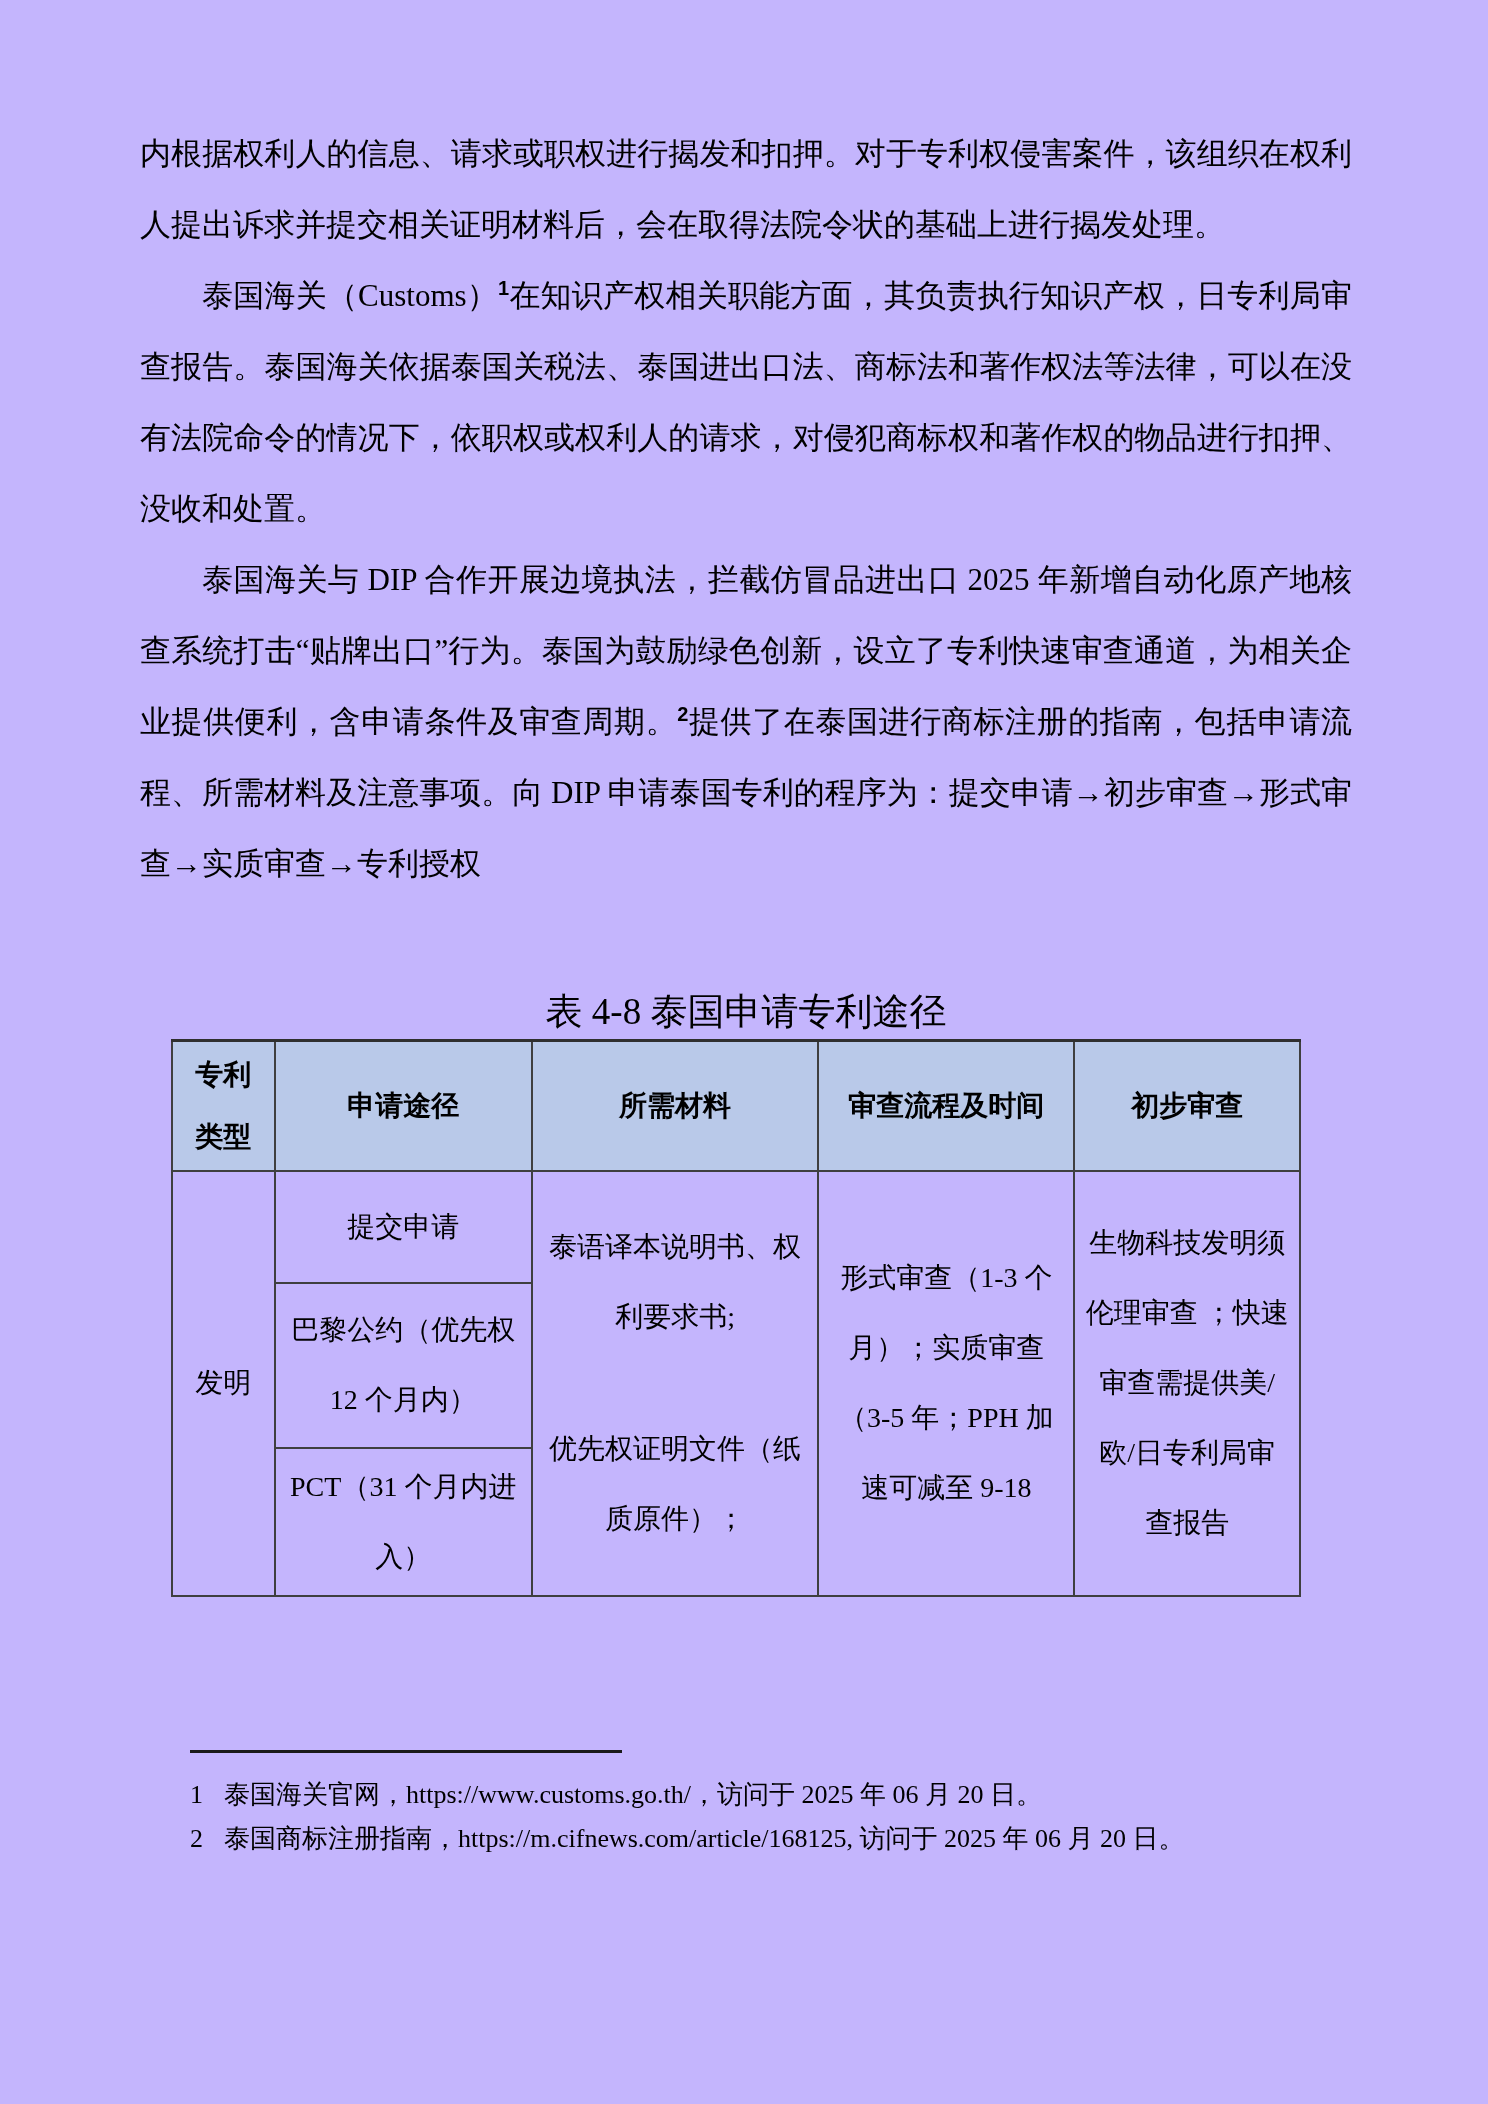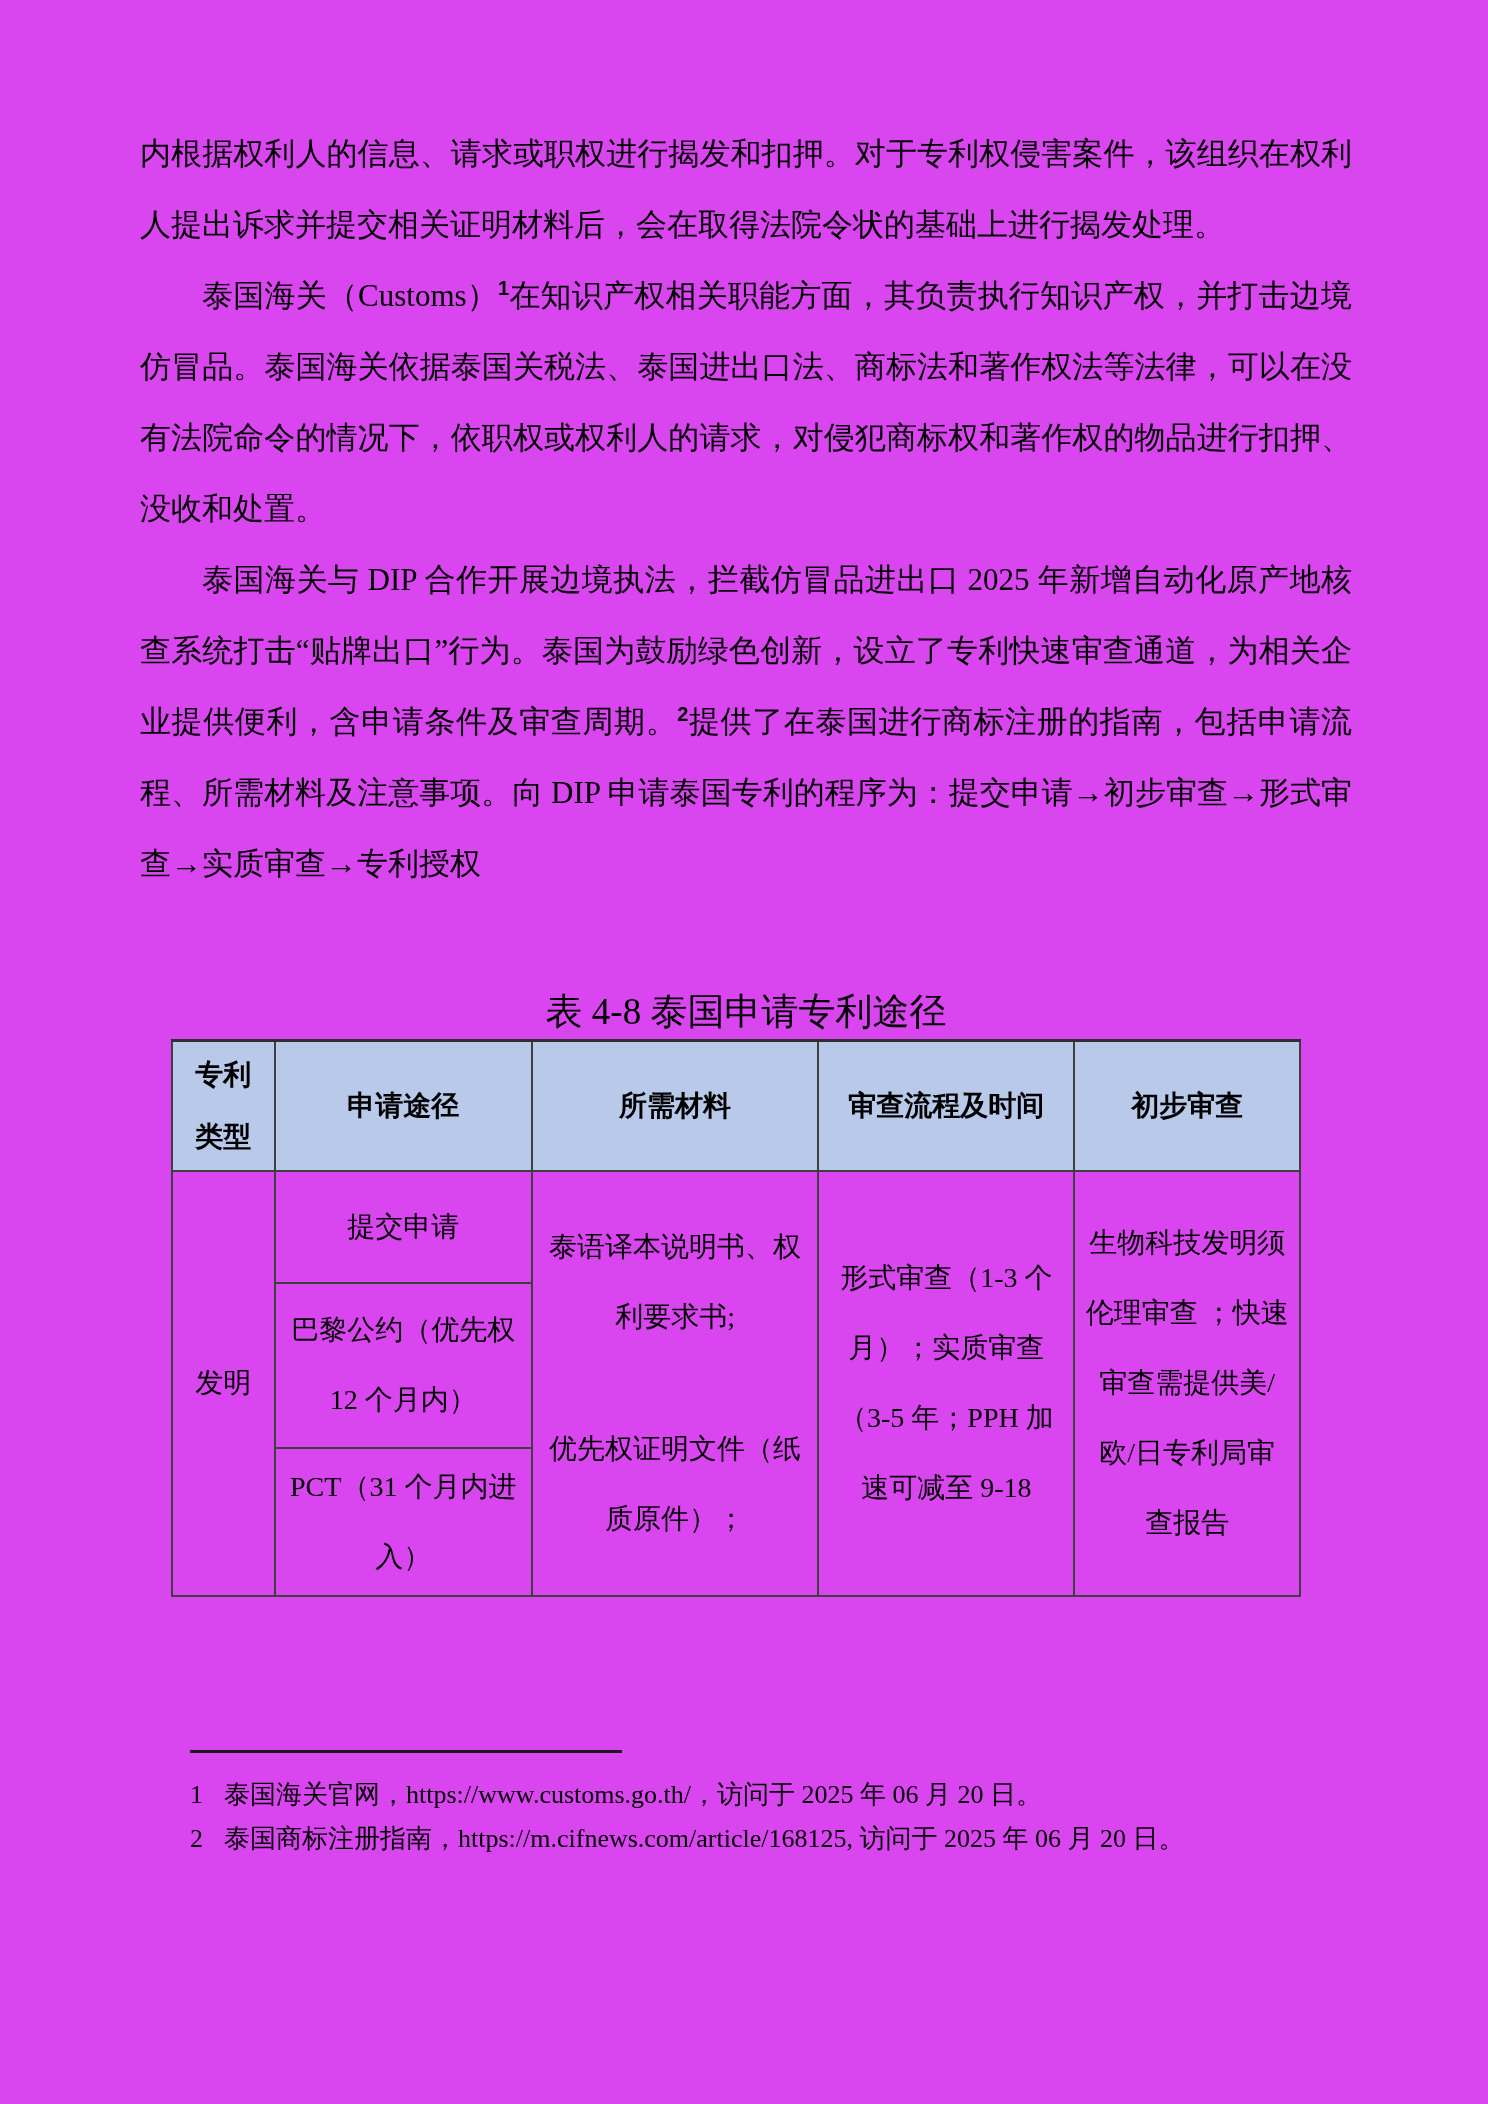--- a/index.html
+++ b/index.html
@@ -5,21 +5,21 @@
   html, body { margin: 0; padding: 0; }
   body {
     width: 1488px; height: 2104px;
     background: #e8e8e8;
     font-family: "Liberation Serif", "DejaVu Serif", serif;
     color: #000;
   }
   .page {
     position: relative;
     width: 1488px; height: 2104px;
-    background: #d946ef;
+    background: #c4b5fd;
     overflow: hidden;
   }
   .content {
     position: absolute;
     left: 140px; top: 118px;
     width: 1212px;
   }
   p.para {
     margin: 0;
     font-size: 31px;
@@ -96,21 +96,21 @@
   }
 </style>
 </head>
 <body>
 
 <div class="page">
   <div class="content">
 
     <p class="para"><span>内根据权利人的信息、请求或职权进行揭发和扣押。对于专利权侵害案件，该组织在权利人提出诉求并提交相关证明材料后，会在取得法院令状的基础上进行揭发处理。</span></p>
 
-    <p class="para indent"><span>泰国海关（Customs）</span><sup class="fn-ref">1</sup><span>在知识产权相关职能方面，其负责执行知识产权，并打击边境仿冒品。泰国海关依据泰国关税法、泰国进出口法、商标法和著作权法等法律，可以在没有法院命令的情况下，依职权或权利人的请求，对侵犯商标权和著作权的物品进行扣押、没收和处置。</span></p>
+    <p class="para indent"><span>泰国海关（Customs）</span><sup class="fn-ref">1</sup><span>在知识产权相关职能方面，其负责执行知识产权，日专利局审查报告。泰国海关依据泰国关税法、泰国进出口法、商标法和著作权法等法律，可以在没有法院命令的情况下，依职权或权利人的请求，对侵犯商标权和著作权的物品进行扣押、没收和处置。</span></p>
 
     <p class="para indent"><span>泰国海关与 DIP 合作开展边境执法，拦截仿冒品进出口 2025 年新增自动化原产地核查系统打击“贴牌出口”行为。泰国为鼓励绿色创新，设立了专利快速审查通道，为相关企业提供便利，含申请条件及审查周期。</span><sup class="fn-ref">2</sup><span>提供了在泰国进行商标注册的指南，包括申请流程、所需材料及注意事项。向 DIP 申请泰国专利的程序为：提交申请→初步审查→形式审查→实质审查→专利授权</span></p>
 
     <div class="table-caption">表 4-8 泰国申请专利途径</div>
 
     <table class="patent-table" style="--hdr: #b9c9e9;">
       <colgroup>
         <col style="width:9.1%">
         <col style="width:22.8%">
         <col style="width:25.4%">

